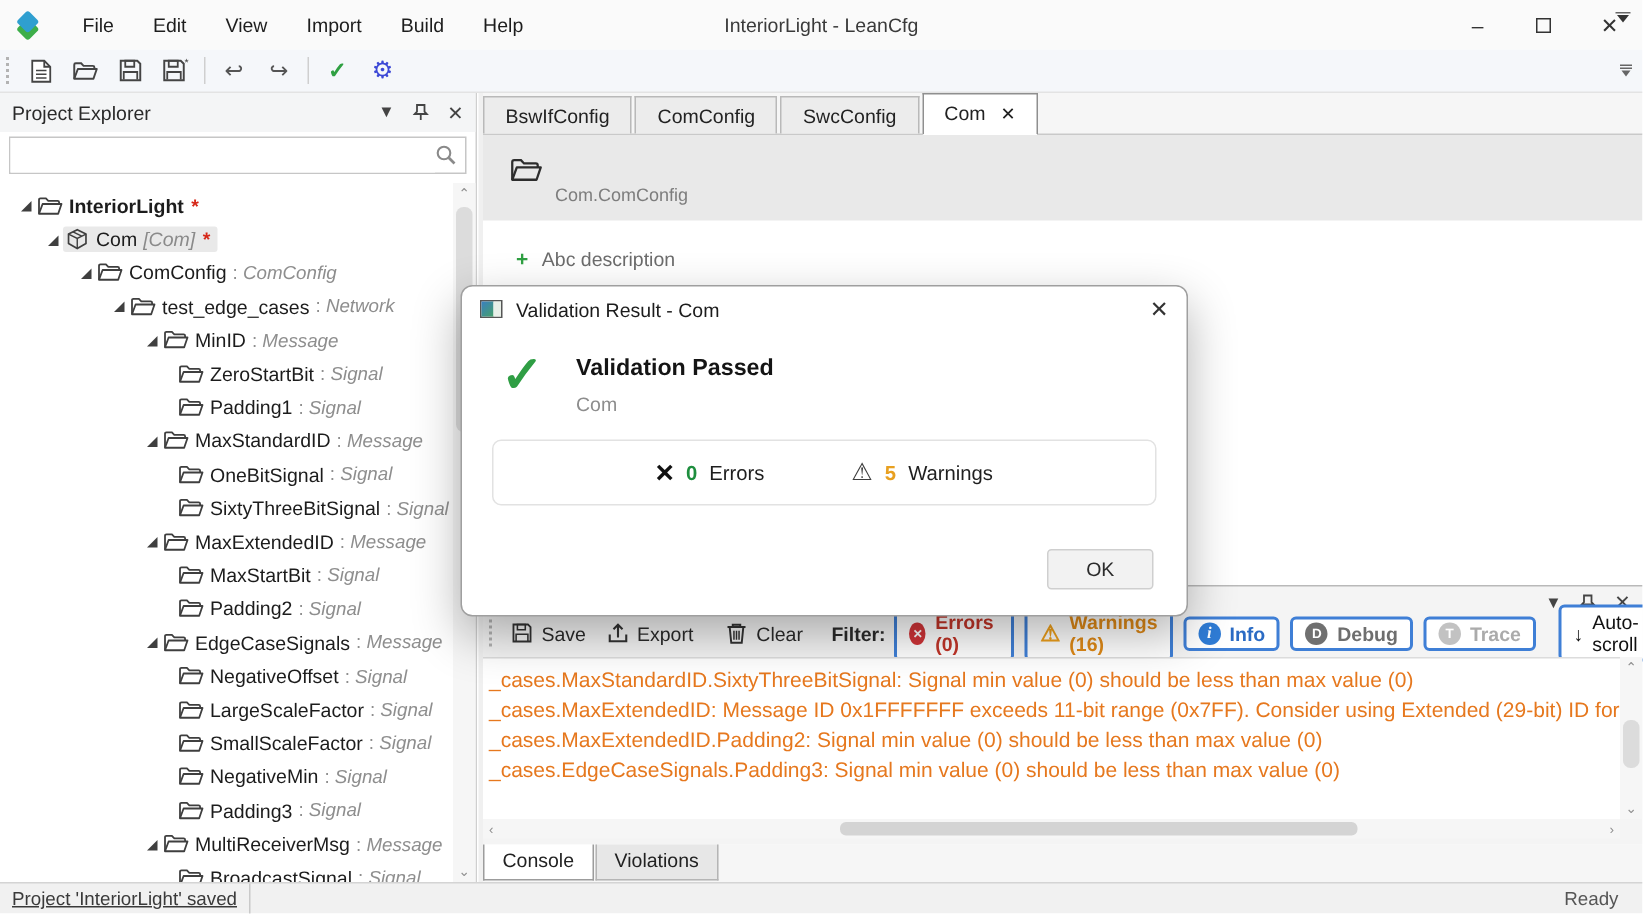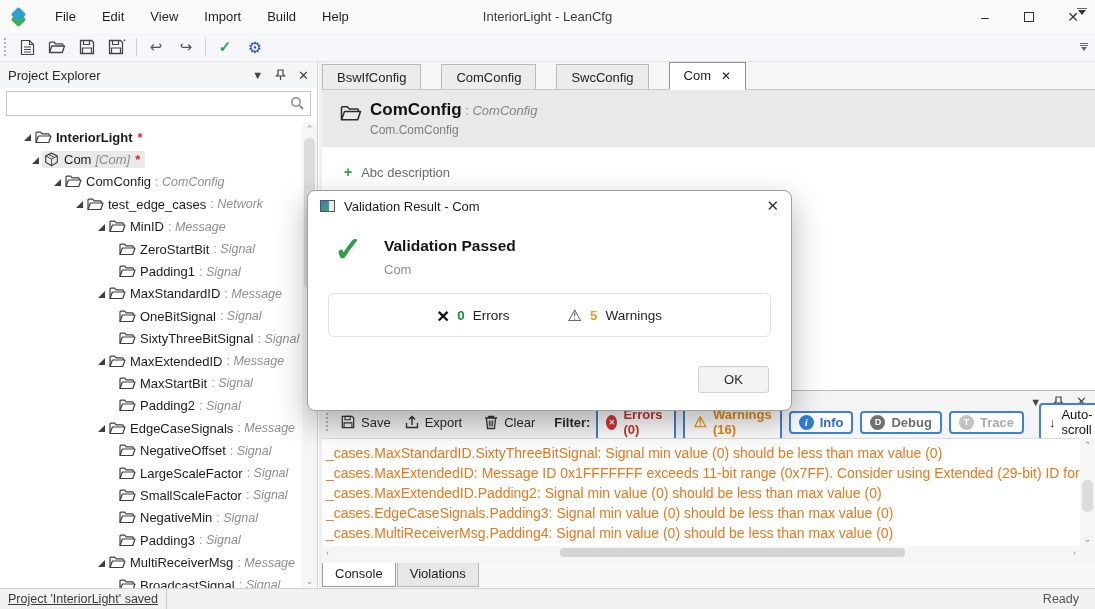--- a/index.html
+++ b/index.html
@@ -54,21 +54,21 @@
   .ttype { color:#8e8e8e; font-style:italic; font-size:12.5px; }
   .ttype::before { content:": "; font-style:normal; color:#8e8e8e; }
   .vscroll { position:absolute; top:60px; right:0; bottom:0; width:15px; background:#f6f6f6; }
   .vscroll .arr { position:absolute; left:0; right:0; text-align:center; color:#909090; font-size:9px; }
   .vscroll .thumb { position:absolute; left:2px; right:2px; border-radius:5px; background:#dcdcdc; }
 
   #splitter { left:319px; top:62px; width:3px; height:526px; background:#f0f0f0; }
 
   
   #doc-tabs { left:322px; top:62px; width:773px; height:28px; background:#f6f6f6; border-bottom:1px solid #c9c9c9; display:flex; align-items:flex-end; }
-  .dtab { height:25px; line-height:23px; padding:0 14px; background:#ececec; border:1px solid #b9b9b9; border-bottom:none; margin-right:20px; color:#222; display:flex; align-items:center; gap:10px; }
+  .dtab { height:25px; line-height:23px; padding:0 14px; background:#ececec; border:1px solid #b9b9b9; border-bottom:none; margin-right:2px; color:#222; display:flex; align-items:center; gap:10px; }
   .dtab.active { background:#fff; height:28px; line-height:26px; border-color:#8f8f8f; margin-bottom:-1px; border-bottom:1px solid #fff; }
   .dtab .close-glyph { font-size:12px; }
   #tablist-icon { position:absolute; right:8px; top:8px; }
   #tablist-icon i { width:10px; }
   #tablist-icon b { border-left:4px solid transparent; border-right:4px solid transparent; border-top:5px solid #333; }
 
   #content-header { left:322px; top:90px; width:773px; height:57px; background:#e9e9e9; }
   #content-header .ticon { position:absolute; left:18px; top:14px; width:22px; height:19px; }
   #ch-title { position:absolute; left:48px; top:10px; font-size:17px; font-weight:bold; color:#111; }
   #ch-type { font-size:13px; font-weight:normal; font-style:italic; color:#848484; }
@@ -232,21 +232,21 @@
     </span>
   </div>
   <div id="search-box">
     <input id="search-input" placeholder="" style="">
     <svg width="15" height="15" viewBox="0 0 15 15" style="margin-right:5px">
         <circle cx="6" cy="6" r="4.2" fill="none" stroke="#8a8a8a" stroke-width="1.4"></circle>
         <path d="M9.2 9.2 L13 13" stroke="#8a8a8a" stroke-width="1.8"></path>
       </svg>
   </div>
   <div id="tree">
-  <div class="tree-row" style="padding-left: 22px;">
+  <div class="tree-row" style="padding-left: 12px;">
     <span class="expander"></span>
     <span class="hl">
       <span class="ticon">
         <svg class="icon" viewBox="0 0 17 15">
               <path d="M1 12.5 V3.2 Q1 2.2 2 2.2 H5.6 L7.2 3.9 H13.4 Q14.4 3.9 14.4 4.9 V6" fill="none" stroke="#3f3f3f" stroke-width="1.2"></path>
               <path d="M1 12.5 L3.4 6 H16 L13.8 12.5 Z" fill="none" stroke="#3f3f3f" stroke-width="1.2" stroke-linejoin="round"></path>
             </svg>
       </span>
 
       <span class="tname bold">InteriorLight</span>
@@ -611,21 +611,20 @@
     <b></b>
   </span>
 
 <div id="content-header" class="abs">
   <span class="ticon">
     <svg class="icon" viewBox="0 0 17 15">
         <path d="M1 12.5 V3.2 Q1 2.2 2 2.2 H5.6 L7.2 3.9 H13.4 Q14.4 3.9 14.4 4.9 V6" fill="none" stroke="#2d2d2d" stroke-width="1.2"></path>
         <path d="M1 12.5 L3.4 6 H16 L13.8 12.5 Z" fill="none" stroke="#2d2d2d" stroke-width="1.2" stroke-linejoin="round"></path>
       </svg>
   </span>
-  <div id="ch-title"><span>ComConfig</span><span id="ch-type">ComConfig</span></div>
   <div id="ch-path">Com.ComConfig</div>
 </div>
 
 <div id="desc-row" class="abs">
   <span id="desc-plus">+</span>
   <span id="desc-label">Abc description</span>
 </div>
 
 <div id="console-panel" class="abs">
   <span class="panel-icons">
@@ -692,21 +691,20 @@
   </div>
   <div id="con-output">
   <div class="cline">_cases.MaxStandardID.SixtyThreeBitSignal: Signal min value (0) should be less than max value (0)</div>
 
   <div class="cline">_cases.MaxExtendedID: Message ID 0x1FFFFFFF exceeds 11-bit range (0x7FF). Consider using Extended (29-bit) ID format</div>
 
   <div class="cline">_cases.MaxExtendedID.Padding2: Signal min value (0) should be less than max value (0)</div>
 
   <div class="cline">_cases.EdgeCaseSignals.Padding3: Signal min value (0) should be less than max value (0)</div>
 
-  <div class="cline">_cases.MultiReceiverMsg.Padding4: Signal min value (0) should be less than max value (0)</div>
 </div>
   <div class="vscroll" id="con-vscroll" style="top:47px;height:108px">
     <span class="arr" style="top:2px">⌃</span>
     <span class="thumb" style="top:42px;height:32px"></span>
     <span class="arr" style="bottom:2px">⌄</span>
   </div>
   <div id="con-hscroll">
     <span class="arr" style="left:4px">‹</span>
     <span class="thumb"></span>
     <span class="arr" style="right:4px">›</span>

